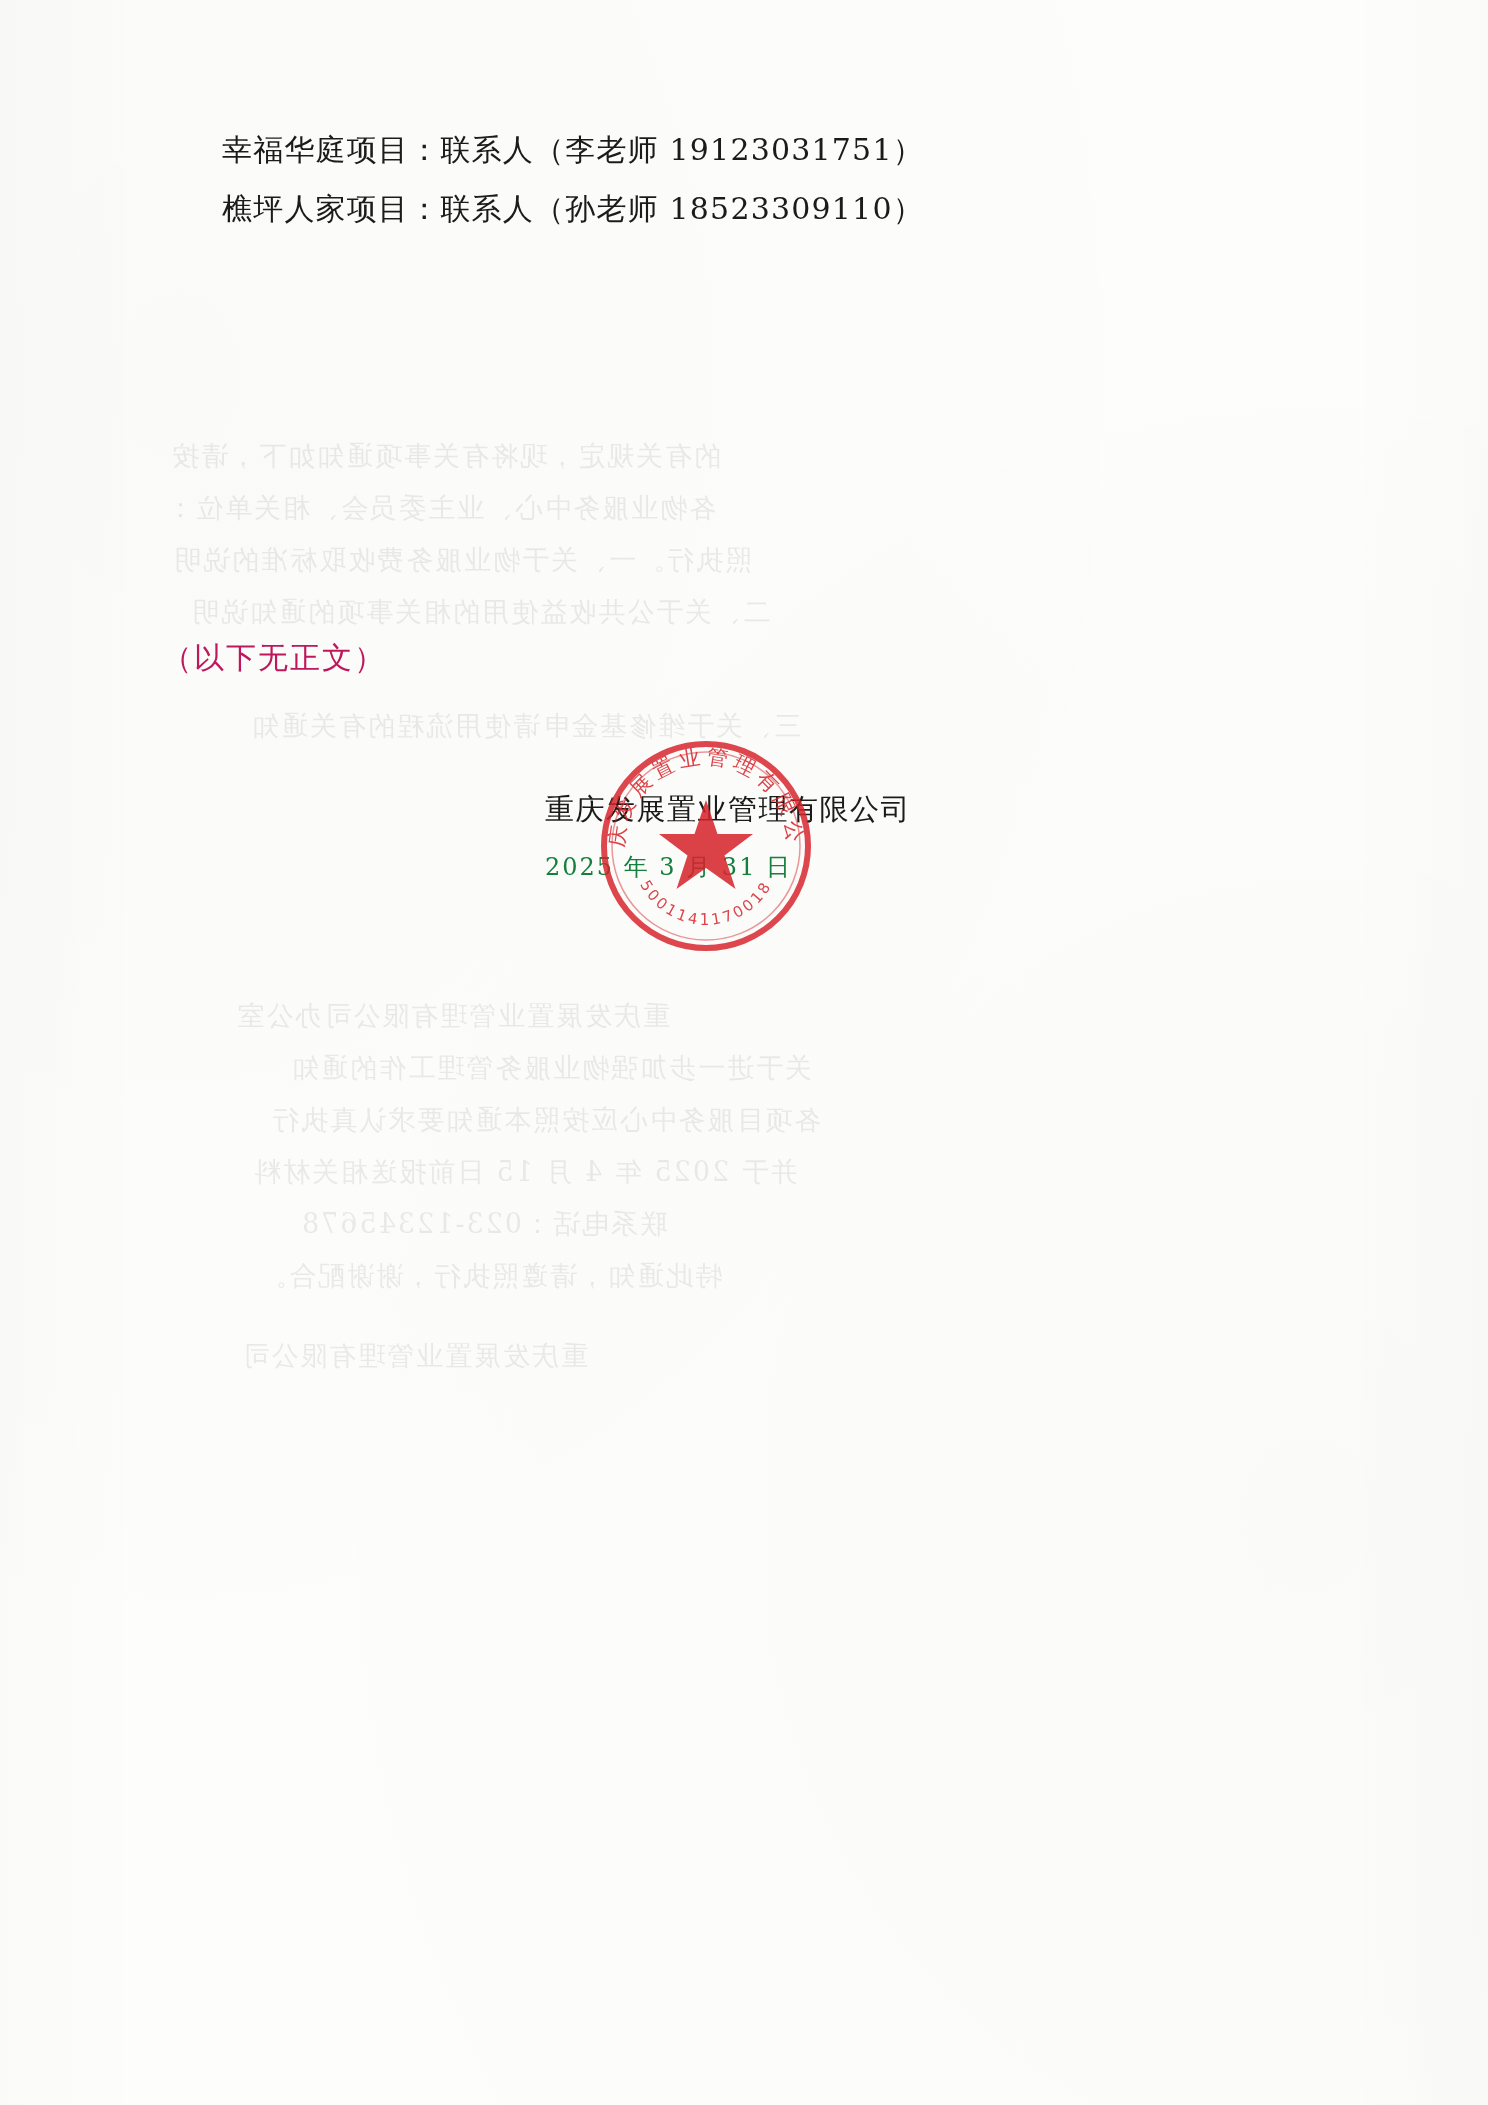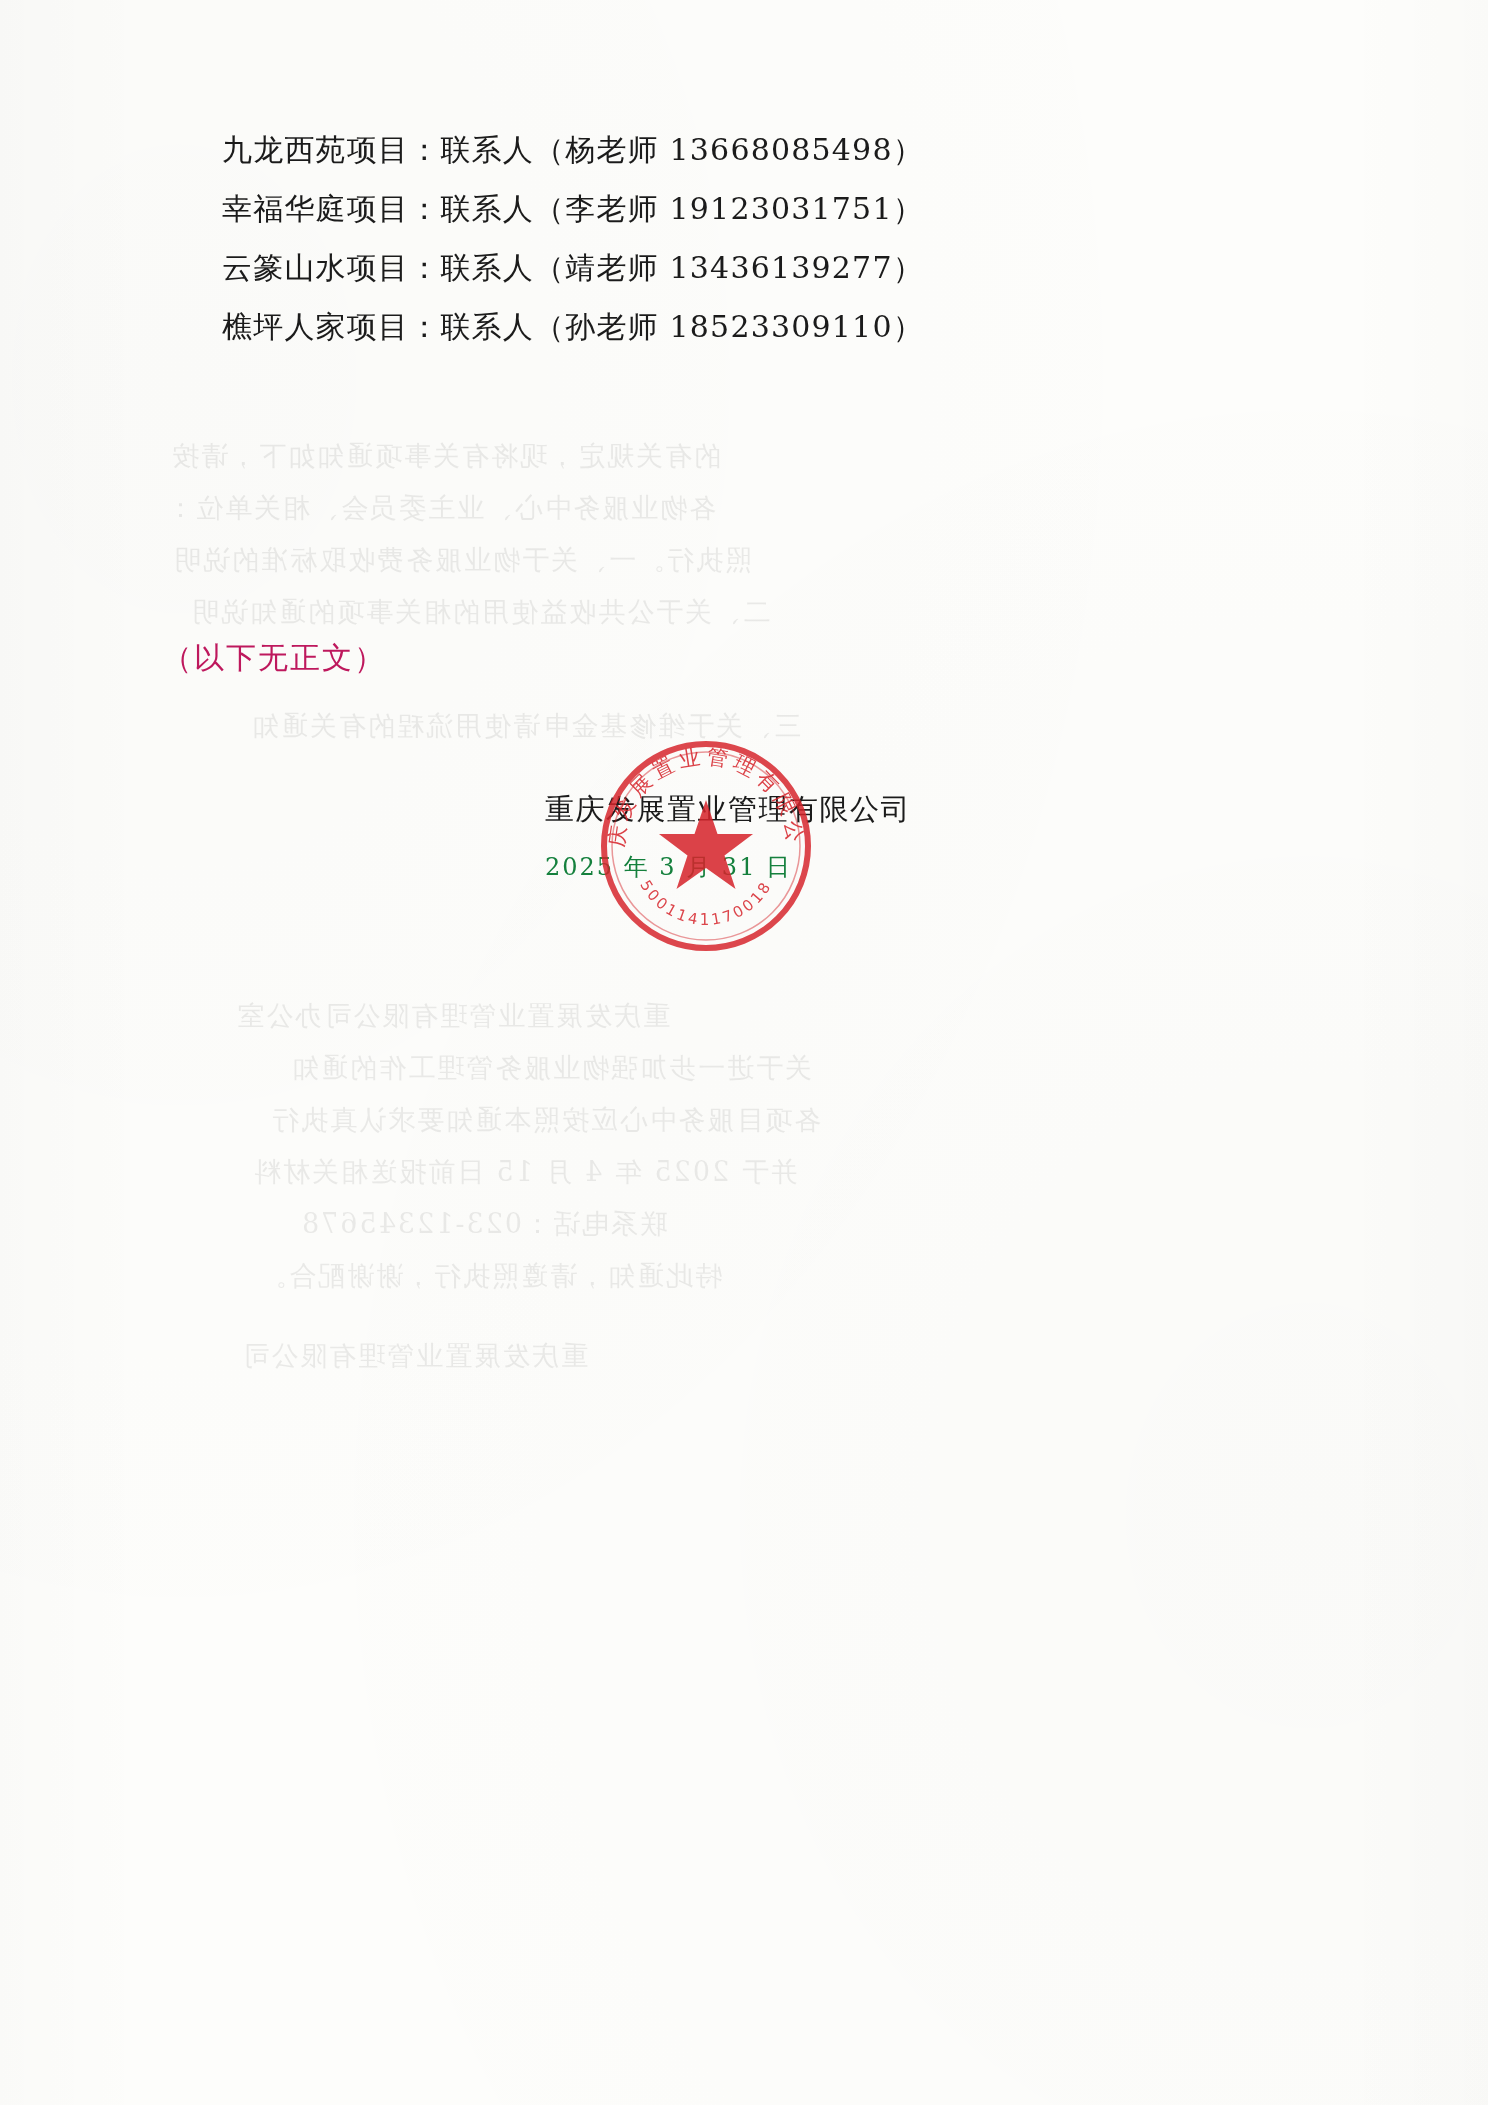--- a/index.html
+++ b/index.html
@@ -113,23 +113,21 @@
   <div class="ghost" style="left:250px; top:700px;">三、关于维修基金申请使用流程的有关通知</div>
   <div class="ghost" style="left:235px; top:990px;">重庆发展置业管理有限公司办公室</div>
   <div class="ghost" style="left:290px; top:1042px;">关于进一步加强物业服务管理工作的通知</div>
   <div class="ghost" style="left:270px; top:1094px;">各项目服务中心应按照本通知要求认真执行</div>
   <div class="ghost" style="left:252px; top:1146px;">并于 2025 年 4 月 15 日前报送相关材料</div>
   <div class="ghost" style="left:300px; top:1198px;">联系电话：023-12345678</div>
   <div class="ghost" style="left:258px; top:1250px;">特此通知，请遵照执行，谢谢配合。</div>
   <div class="ghost" style="left:240px; top:1330px;">重庆发展置业管理有限公司</div>
 
   <div class="contact-block">
-    <div class="contact-line">九龙西苑项目：联系人（杨老师 13668085498）</div>
     <div class="contact-line">幸福华庭项目：联系人（李老师 19123031751）</div>
-    <div class="contact-line">云篆山水项目：联系人（靖老师 13436139277）</div>
     <div class="contact-line">樵坪人家项目：联系人（孙老师 18523309110）</div>
   </div>
 
   <div class="no-text-note">（以下无正文）</div>
 
   <div class="signature">
     <div class="sig-company">重庆发展置业管理有限公司</div>
     <div class="sig-date">2025 年 3 月 31 日</div>
   </div>
 

